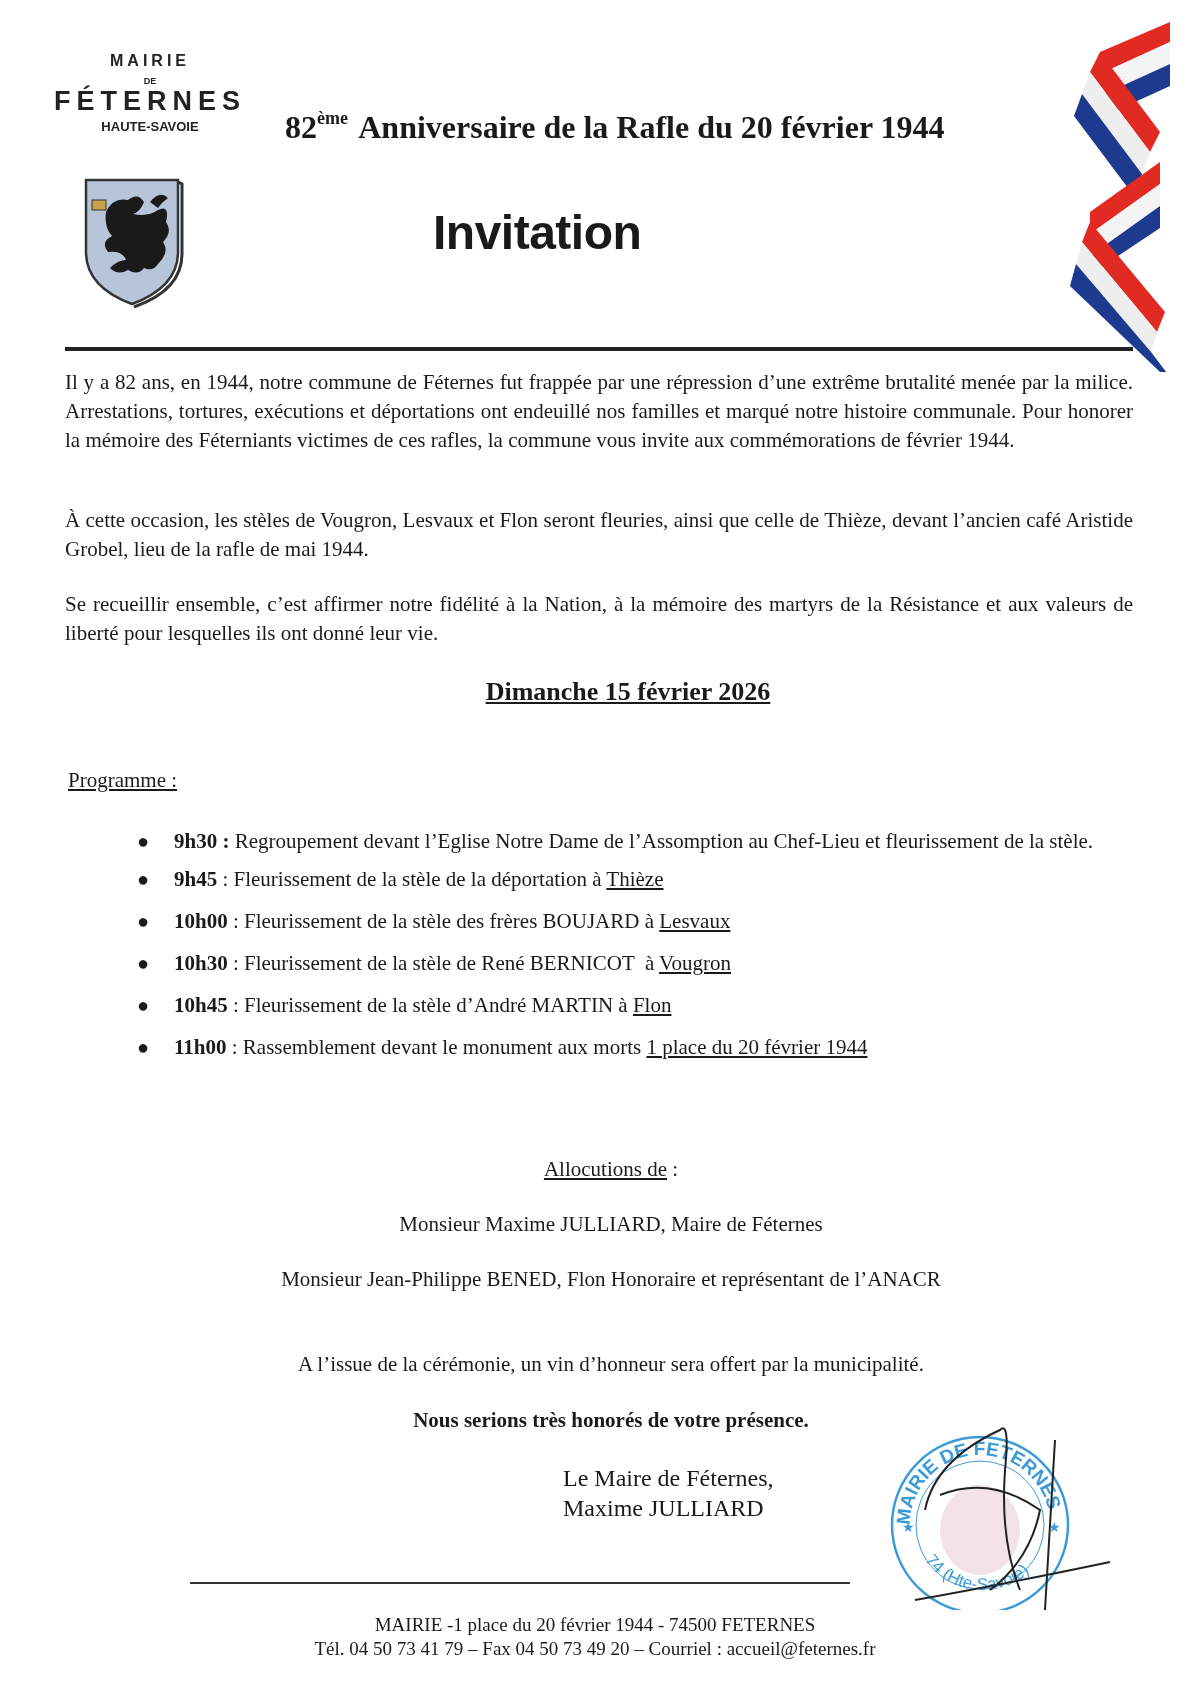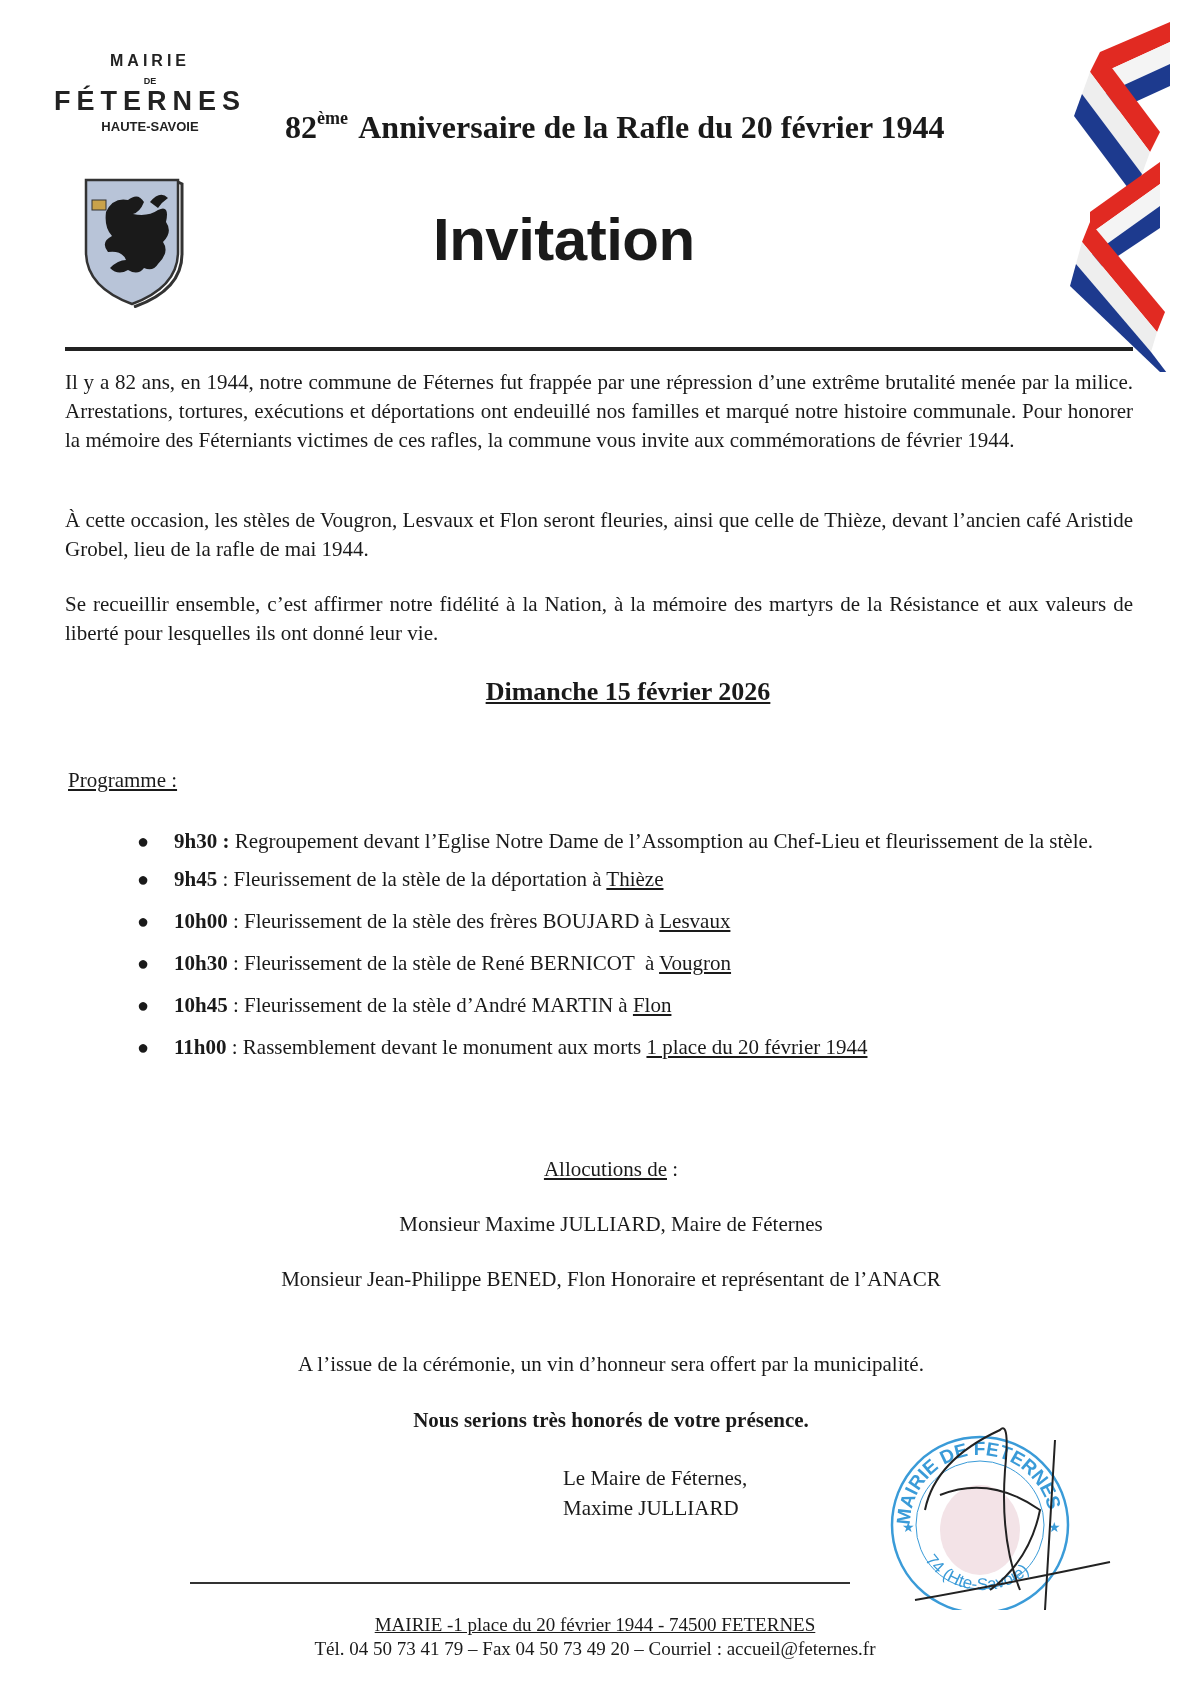--- a/index.html
+++ b/index.html
@@ -9,21 +9,21 @@
   
   .mairie { left: 40px; top: 52px; width: 220px; text-align: center; font-family: "Liberation Sans", sans-serif; font-weight: bold; color: #222; }
   .mairie .l1 { font-size: 16px; letter-spacing: 4px; }
   .mairie .l2 { font-size: 9px; margin-top: 6px; }
   .mairie .l3 { font-size: 27px; letter-spacing: 6px; margin-top: 0px; }
   .mairie .l4 { font-size: 13px; margin-top: 2px; }
   .crest { left: 78px; top: 172px; width: 110px; height: 136px; }
 
   .subtitle { left: 285px; top: 108px; font-size: 32px; font-weight: bold; white-space: nowrap; }
   .subtitle sup { font-size: 18px; vertical-align: 14px; margin-right: 4px; }
-  .title { left: 433px; top: 205px; font-family: "Liberation Sans", sans-serif; font-weight: bold; font-size: 60px; letter-spacing: -0.5px; }
+  .title { left: 433px; top: 205px; font-family: "Liberation Sans", sans-serif; font-weight: bold; font-size: 48px; letter-spacing: -0.5px; }
 
   .ribbon { left: 1060px; top: 12px; width: 120px; height: 360px; }
 
   .rule { left: 65px; top: 347px; width: 1068px; height: 4px; background: #222; }
 
   .para { left: 65px; width: 1068px; font-size: 21px; line-height: 29px; text-align: justify; }
   .p1 { top: 368px; }
   .p2 { top: 506px; }
   .p3 { top: 590px; }
 
@@ -40,27 +40,27 @@
   .prog li .place { text-decoration: underline; }
 
   .center { left: 16px; width: 1190px; text-align: center; font-size: 21px; }
   .alloc-label { top: 1157px; }
   .alloc-label span.u { text-decoration: underline; }
   .sp1 { top: 1212px; }
   .sp2 { top: 1267px; }
   .vin { top: 1352px; }
   .honored { top: 1408px; font-weight: bold; }
 
-  .sig-text { left: 563px; top: 1463px; font-size: 21px; line-height: 30px; }
+  .sig-text { left: 563px; top: 1463px; font-size: 24px; line-height: 30px; }
 
   .stamp { left: 880px; top: 1400px; width: 280px; height: 210px; }
 
   .footer-rule { left: 190px; top: 1582px; width: 660px; height: 2px; background: #333; }
   .footer { left: 0; width: 1190px; text-align: center; font-size: 19px; line-height: 24px; }
-  .f1 { top: 1613px; text-decoration: underline; }
+  .f1 { top: 1613px; }
   .f2 { top: 1637px; }
 </style>
 </head>
 <body>
 
 <div class="abs mairie">
   <div class="l1">MAIRIE</div>
   <div class="l2">DE</div>
   <div class="l3">FÉTERNES</div>
   <div class="l4">HAUTE-SAVOIE</div>

